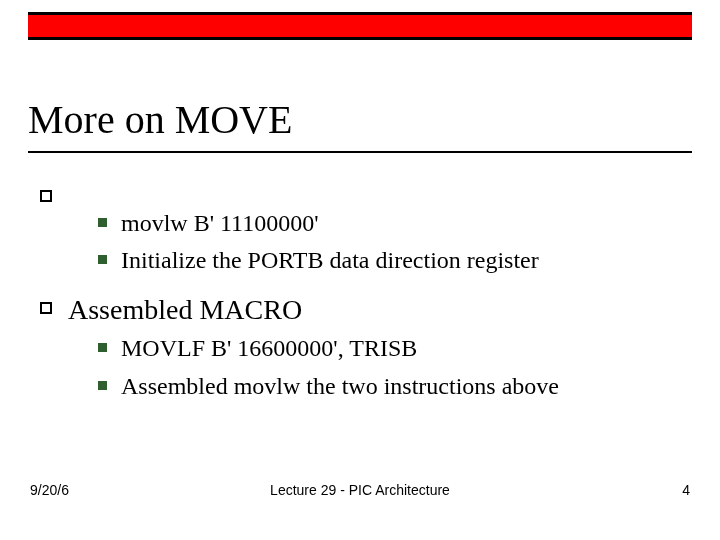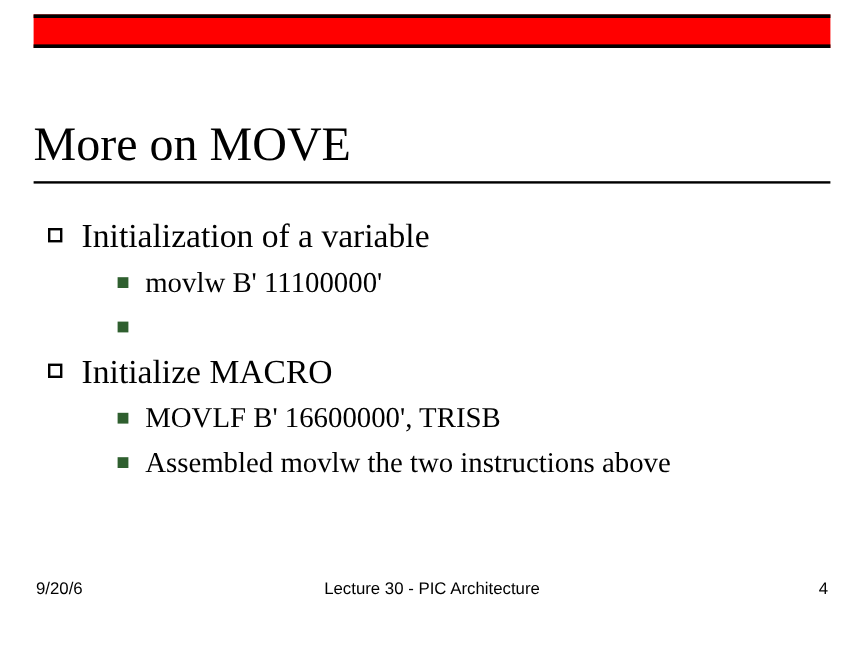--- a/index.html
+++ b/index.html
@@ -27,47 +27,47 @@
 <div class="slide">
   <div class="top-band"></div>
 
   <div class="title">More on MOVE</div>
   <div class="title-rule"></div>
 
   <div class="body">
 
     <div class="lvl1">
       <span class="bullet-box"></span>
-      <span class="txt">Initialization of a variable</span>
     </div>
     <div class="lvl2-group">
       <div class="lvl2">
         <span class="bullet-sq"></span>
         <span class="txt">movlw   B' 11100000'</span>
       </div>
       <div class="lvl2">
         <span class="bullet-sq"></span>
+        <span class="txt">Initialize the PORTB data direction register</span>
       </div>
     </div>
 
     <div class="lvl1">
       <span class="bullet-box"></span>
-      <span class="txt">Initialize MACRO</span>
+      <span class="txt">Assembled MACRO</span>
     </div>
     <div class="lvl2-group">
       <div class="lvl2">
         <span class="bullet-sq"></span>
         <span class="txt">MOVLF   B' 16600000', TRISB</span>
       </div>
       <div class="lvl2">
         <span class="bullet-sq"></span>
         <span class="txt">Assembled movlw the two instructions above</span>
       </div>
     </div>
 
   </div>
 
   <div class="footer">
     <span class="date">9/20/6</span>
-    <span class="center">Lecture 30 - PIC Architecture</span>
+    <span class="center">Lecture 29 - PIC Architecture</span>
     <span class="num">4</span>
   </div>
 </div>
 
 </body></html>

